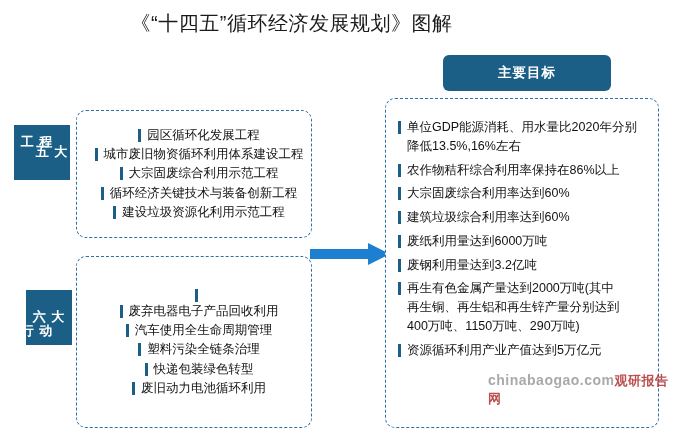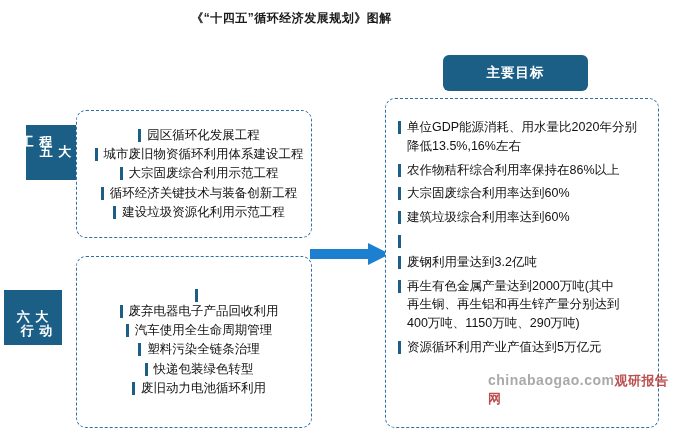--- a/index.html
+++ b/index.html
@@ -13,22 +13,22 @@
     font-family: "Liberation Sans", sans-serif;
     position: relative;
     overflow: hidden;
   }
   #page-title {
     position: absolute;
     top: 10px;
     left: 0;
     width: 583px;
     text-align: center;
-    font-size: 12px;
-    font-weight: bold;
+    font-size: 20px;
+    font-weight: normal;
     color: #1a1a1a;
     letter-spacing: 0.5px;
   }
 
   
   .side-tab {
     position: absolute;
     width: 46px;
     background: #1b5f86;
     color: #ffffff;
@@ -81,21 +81,21 @@
     top: 243px;
     width: 80px;
     height: 22px;
   }
 
   
   #goals-header {
     position: absolute;
     left: 443px;
     top: 55px;
-    width: 145px;
+    width: 168px;
     height: 36px;
     background: #1b5f86;
     border-radius: 6px;
     color: #ffffff;
     font-size: 13.5px;
     font-weight: bold;
     display: flex;
     align-items: center;
     justify-content: center;
     letter-spacing: 1px;
@@ -138,21 +138,21 @@
     font-weight: bold;
     opacity: 0.85;
   }
   #watermark .cn { color: #b03030; font-size: 13px; }
 </style>
 </head>
 <body>
 
 <div id="page-title">《“十四五”循环经济发展规划》图解</div>
 
-<div class="side-tab" style="left:26px; top:125px; width:60px; height:55px;">
+<div class="side-tab" style="left:14px; top:125px; width:36px; height:55px;padding-left:20px;">
   <span>五 大</span>
     <br>
 </div>
 <div class="side-tab" style="left:14px; top:125px; width:46px; height:55px; background:transparent; color:#ffffff; pointer-events:none; align-items:center; padding-bottom:20px; box-sizing:border-box;">
   <span>工 程</span>
 </div>
 
 <div class="dash-box" style="left:76px; top:110px; width:236px; height:128px;"></div>
 <div class="item-list" style="left:88px; top:112px; width:222px; height:124px;">
   <div class="item-row">
@@ -170,21 +170,21 @@
   <div class="item-row">
     <span class="bullet-bar"></span>
     <span>循环经济关键技术与装备创新工程</span>
   </div>
   <div class="item-row">
     <span class="bullet-bar"></span>
     <span>建设垃圾资源化利用示范工程</span>
   </div>
 </div>
 
-<div class="side-tab" style="left:4px; top:290px; width:58px; height:55px;text-align:center;">
+<div class="side-tab" style="left:26px; top:290px; width:46px; height:55px;text-align:center;">
   <span>六 大</span>
 </div>
 <div class="side-tab" style="left:14px; top:290px; width:46px; height:55px; background:transparent; align-items:flex-end; padding-bottom:6px; box-sizing:border-box;">
   <span>行 动</span>
 </div>
 
 <div class="dash-box" style="left:76px; top:256px; width:236px; height:172px;"></div>
 <div class="item-list" style="left:88px; top:258px; width:222px; height:168px;">
   <div class="item-row">
     <span class="bullet-bar"></span>
@@ -232,20 +232,21 @@
   <div class="goal-row">
     <span class="bullet-bar"></span>
     <span class="goal-text">大宗固废综合利用率达到60%</span>
   </div>
   <div class="goal-row">
     <span class="bullet-bar"></span>
     <span class="goal-text">建筑垃圾综合利用率达到60%</span>
   </div>
   <div class="goal-row">
     <span class="bullet-bar"></span>
+    <span class="goal-text">废纸利用量达到6000万吨</span>
   </div>
   <div class="goal-row">
     <span class="bullet-bar"></span>
     <span class="goal-text">废钢利用量达到3.2亿吨</span>
   </div>
   <div class="goal-row">
     <span class="bullet-bar"></span>
     <span class="goal-text">再生有色金属产量达到2000万吨(其中
 再生铜、再生铝和再生锌产量分别达到
 400万吨、1150万吨、290万吨)</span>

